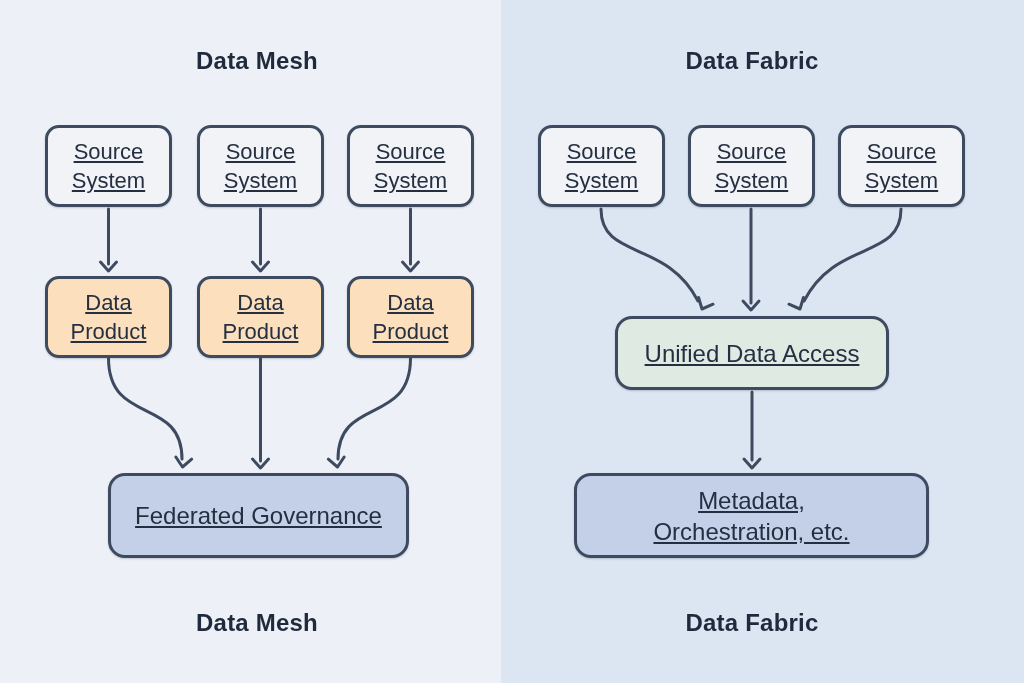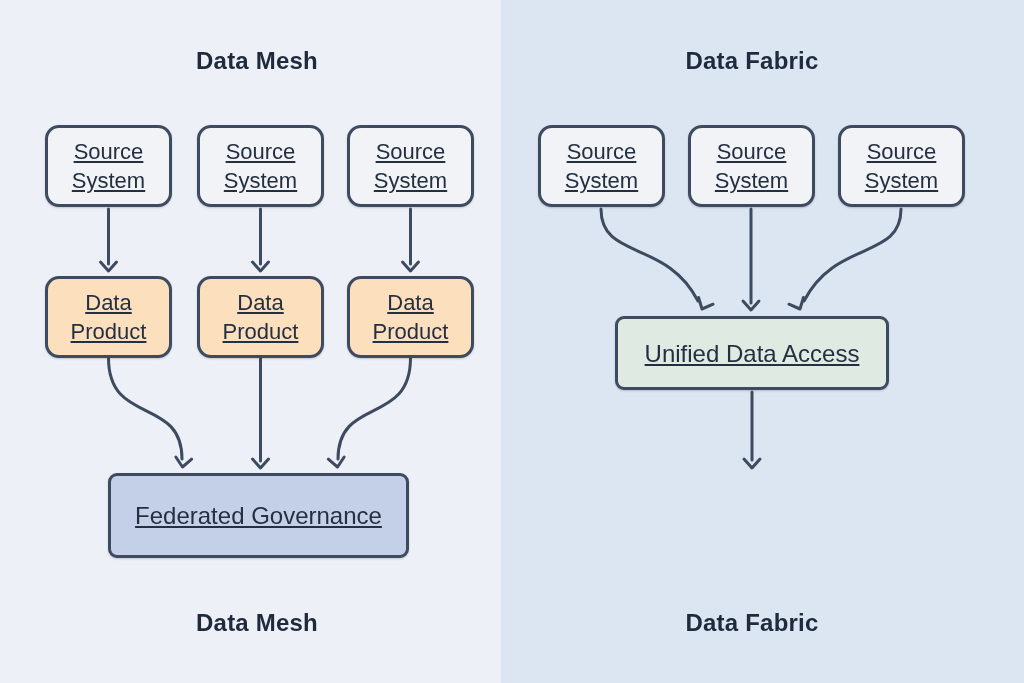--- a/index.html
+++ b/index.html
@@ -40,21 +40,21 @@
     color: var(--box-text, #252f42);
     box-shadow: 0 1px 2px rgba(30, 40, 60, 0.22);
     text-decoration: underline;
   }
   .node .label {
     white-space: pre-line;
     font-size: 22px;
     font-weight: 500;
     line-height: 29px;
   }
-  .node.wide { border-radius: 9px; }
+  .node.wide { border-radius: 17px; }
   .node.wide .label { font-size: 24px; line-height: 31px; }
 
   .node.source     { background: var(--source-fill, #f1f3f6); width: 127px; height: 82px; }
   .node.product    { background: var(--product-fill, #fcdfbd); width: 127px; height: 82px; }
   .node.governance { background: var(--governance-fill, #c3d0e7); left: 108px; top: 473px; width: 301px; height: 85px; }
   .node.unified    { background: var(--unified-fill, #dfeae3); left: 615px; top: 316px; width: 274px; height: 74px; }
   .node.metadata   { background: var(--metadata-fill, #c3d0e7); left: 574px; top: 473px; width: 355px; height: 85px; }
 
   
   .node.ms1 { left: 45px;  top: 125px; }
@@ -163,16 +163,20 @@
   </div>
   <div class="node source fs3">
     <div class="label">Source
 System</div>
   </div>
 
   <div class="node unified wide">
     <div class="label">Unified Data Access</div>
   </div>
 
+  <div class="node metadata wide">
+    <div class="label">Metadata,
+Orchestration, etc.</div>
+  </div>
 
   <div class="title fabric-bot">Data Fabric</div>
 
 </div>
 
 </body></html>

